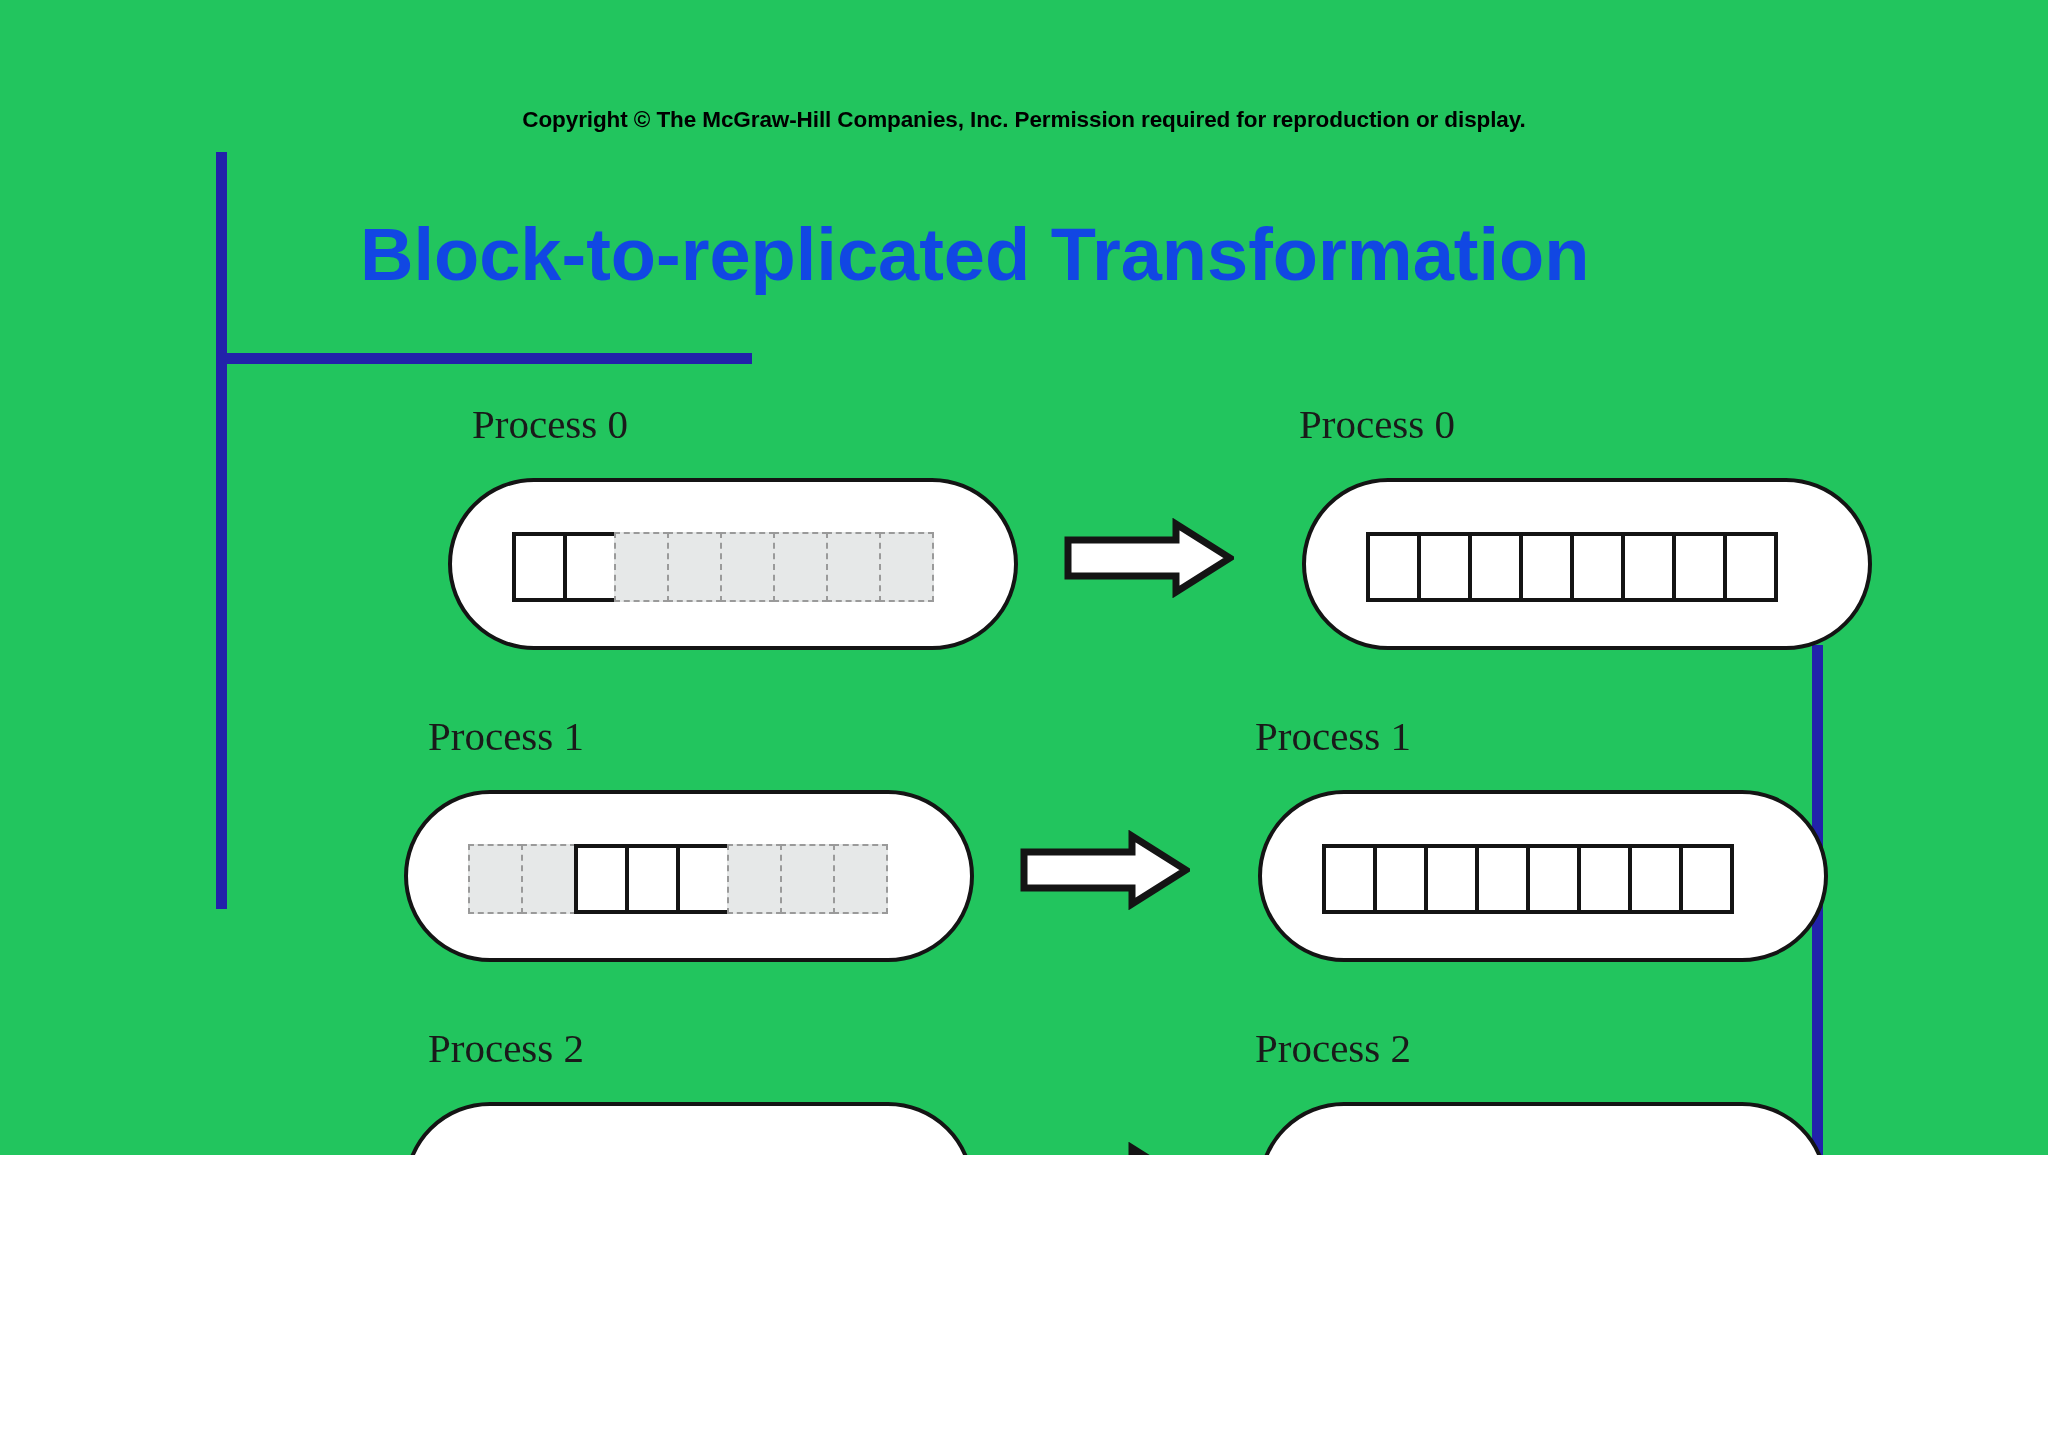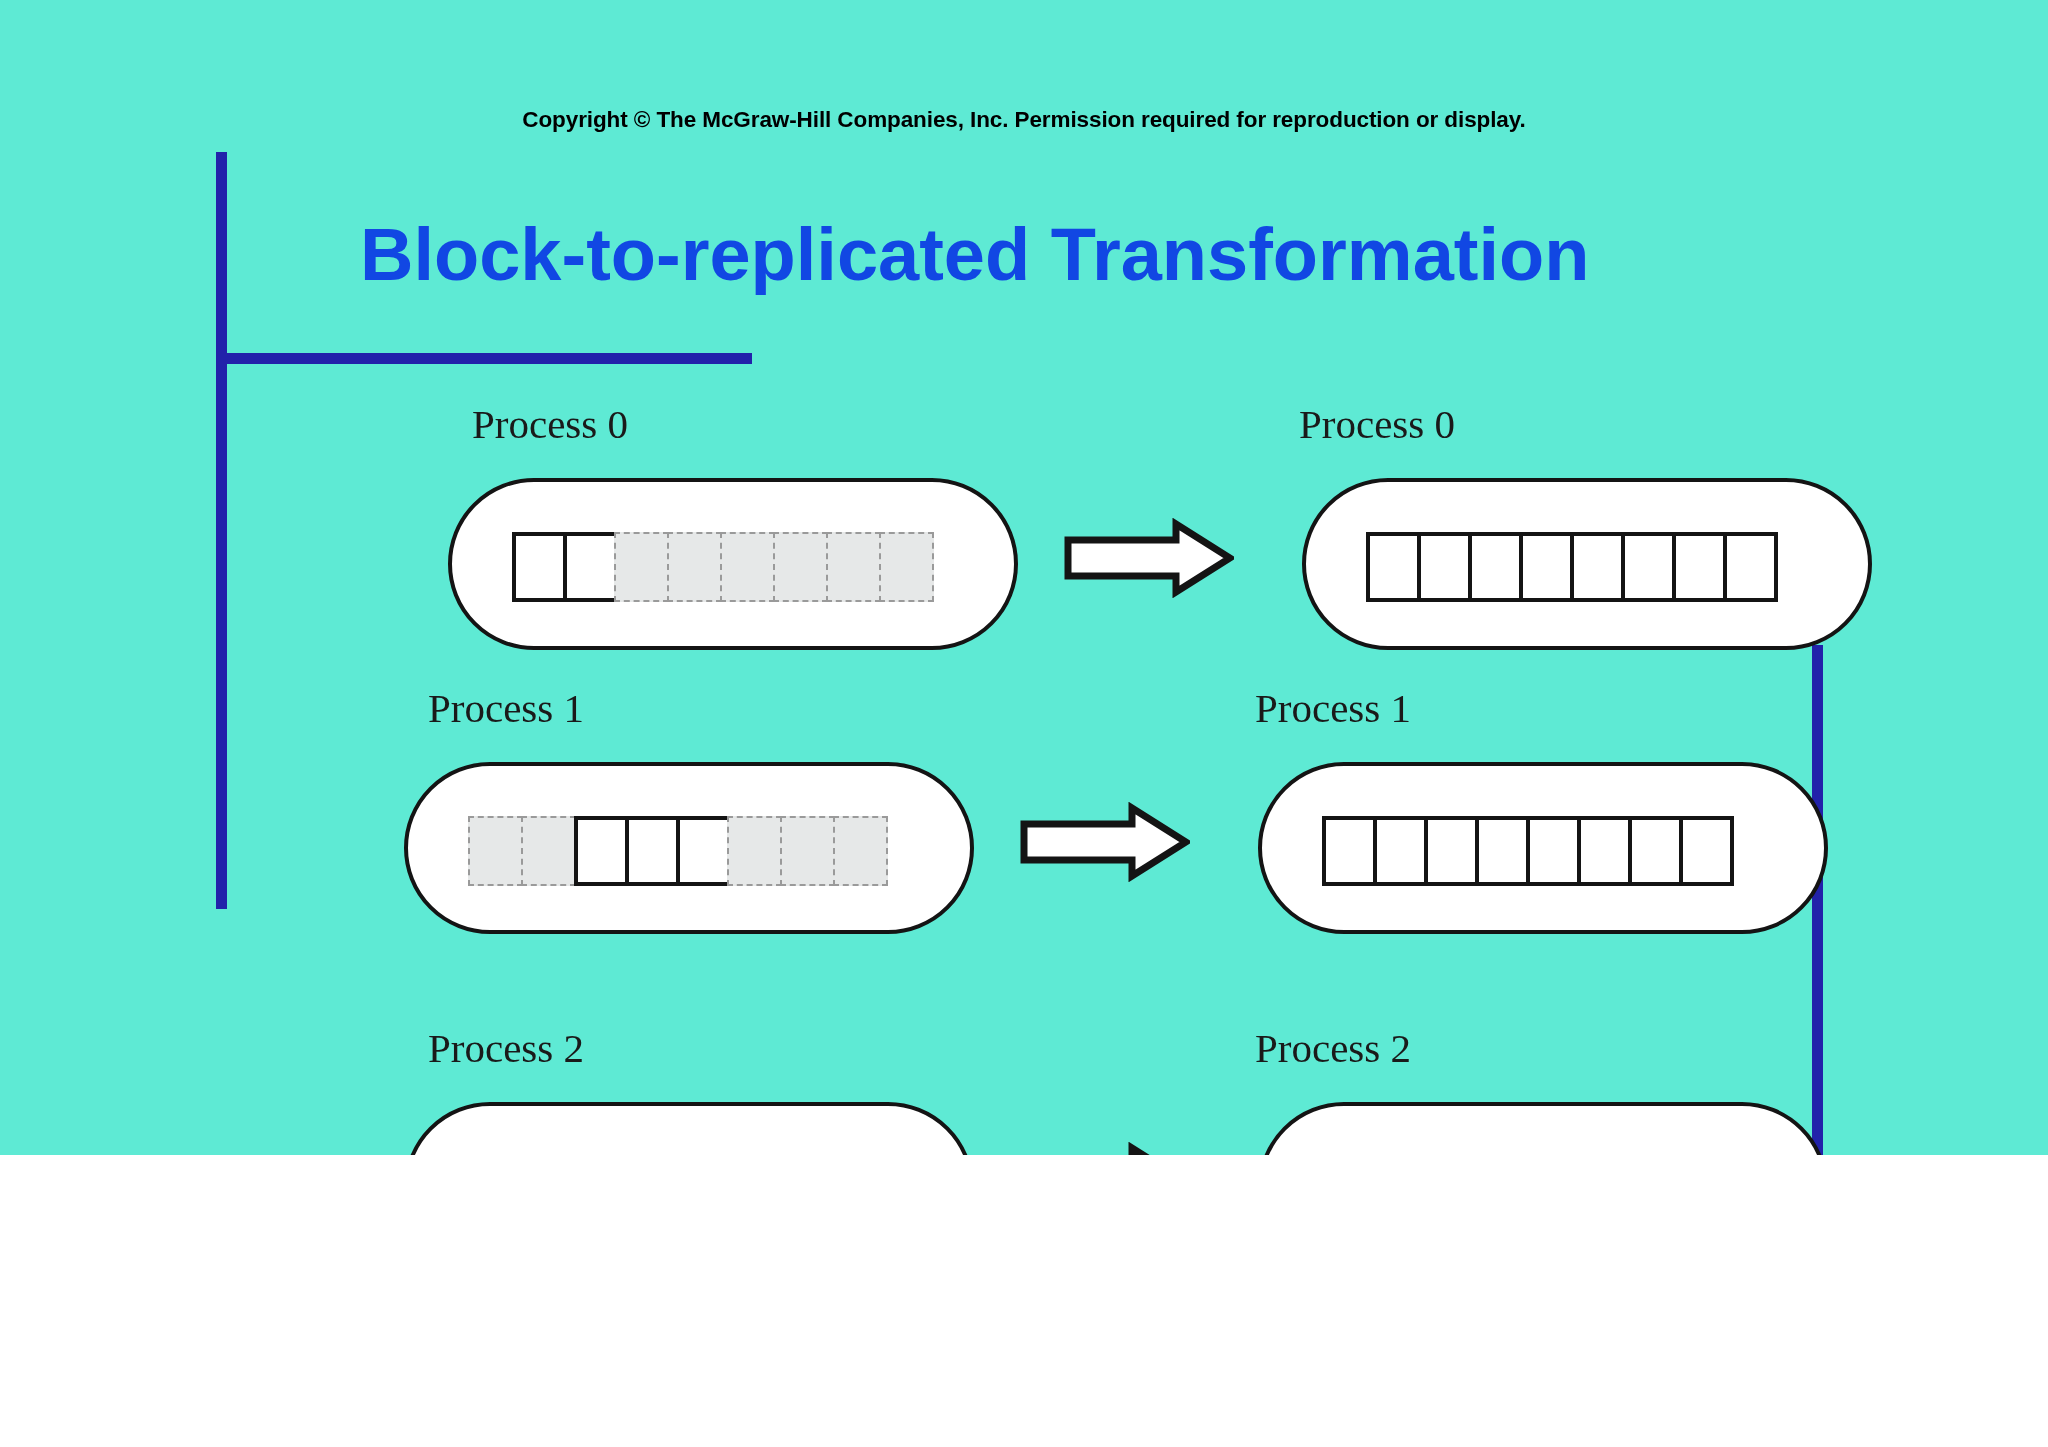--- a/index.html
+++ b/index.html
@@ -8,21 +8,21 @@
     padding: 0;
     background: #ffffff;
   }
   body {
     font-family: "Liberation Sans", sans-serif;
   }
   #slide {
     position: relative;
     width: 2048px;
     height: 1155px;
-    background: #5eead4;
+    background: #22c55e;
     overflow: hidden;
   }
 
   
   .copyright {
     position: absolute;
     top: 107px;
     left: 0;
     width: 2048px;
     text-align: center;
@@ -55,21 +55,21 @@
     line-height: 1;
     color: #1147e3;
     white-space: nowrap;
   }
 
   
   .diagram { position: absolute; left: 0; top: 0; width: 2048px; height: 1447px; }
 
   .row { position: absolute; left: 0; width: 2048px; height: 270px; }
   .row-0 { top: 400px; margin-left: 44px; }
-  .row-1 { top: 684px; }
+  .row-1 { top: 712px; }
   .row-2 { top: 1024px; }
 
   .proc-label {
     position: absolute;
     font-family: "Liberation Serif", serif;
     font-weight: normal;
     font-size: 41px;
     color: #1a1a1a;
     white-space: nowrap;
     top: 0px;

